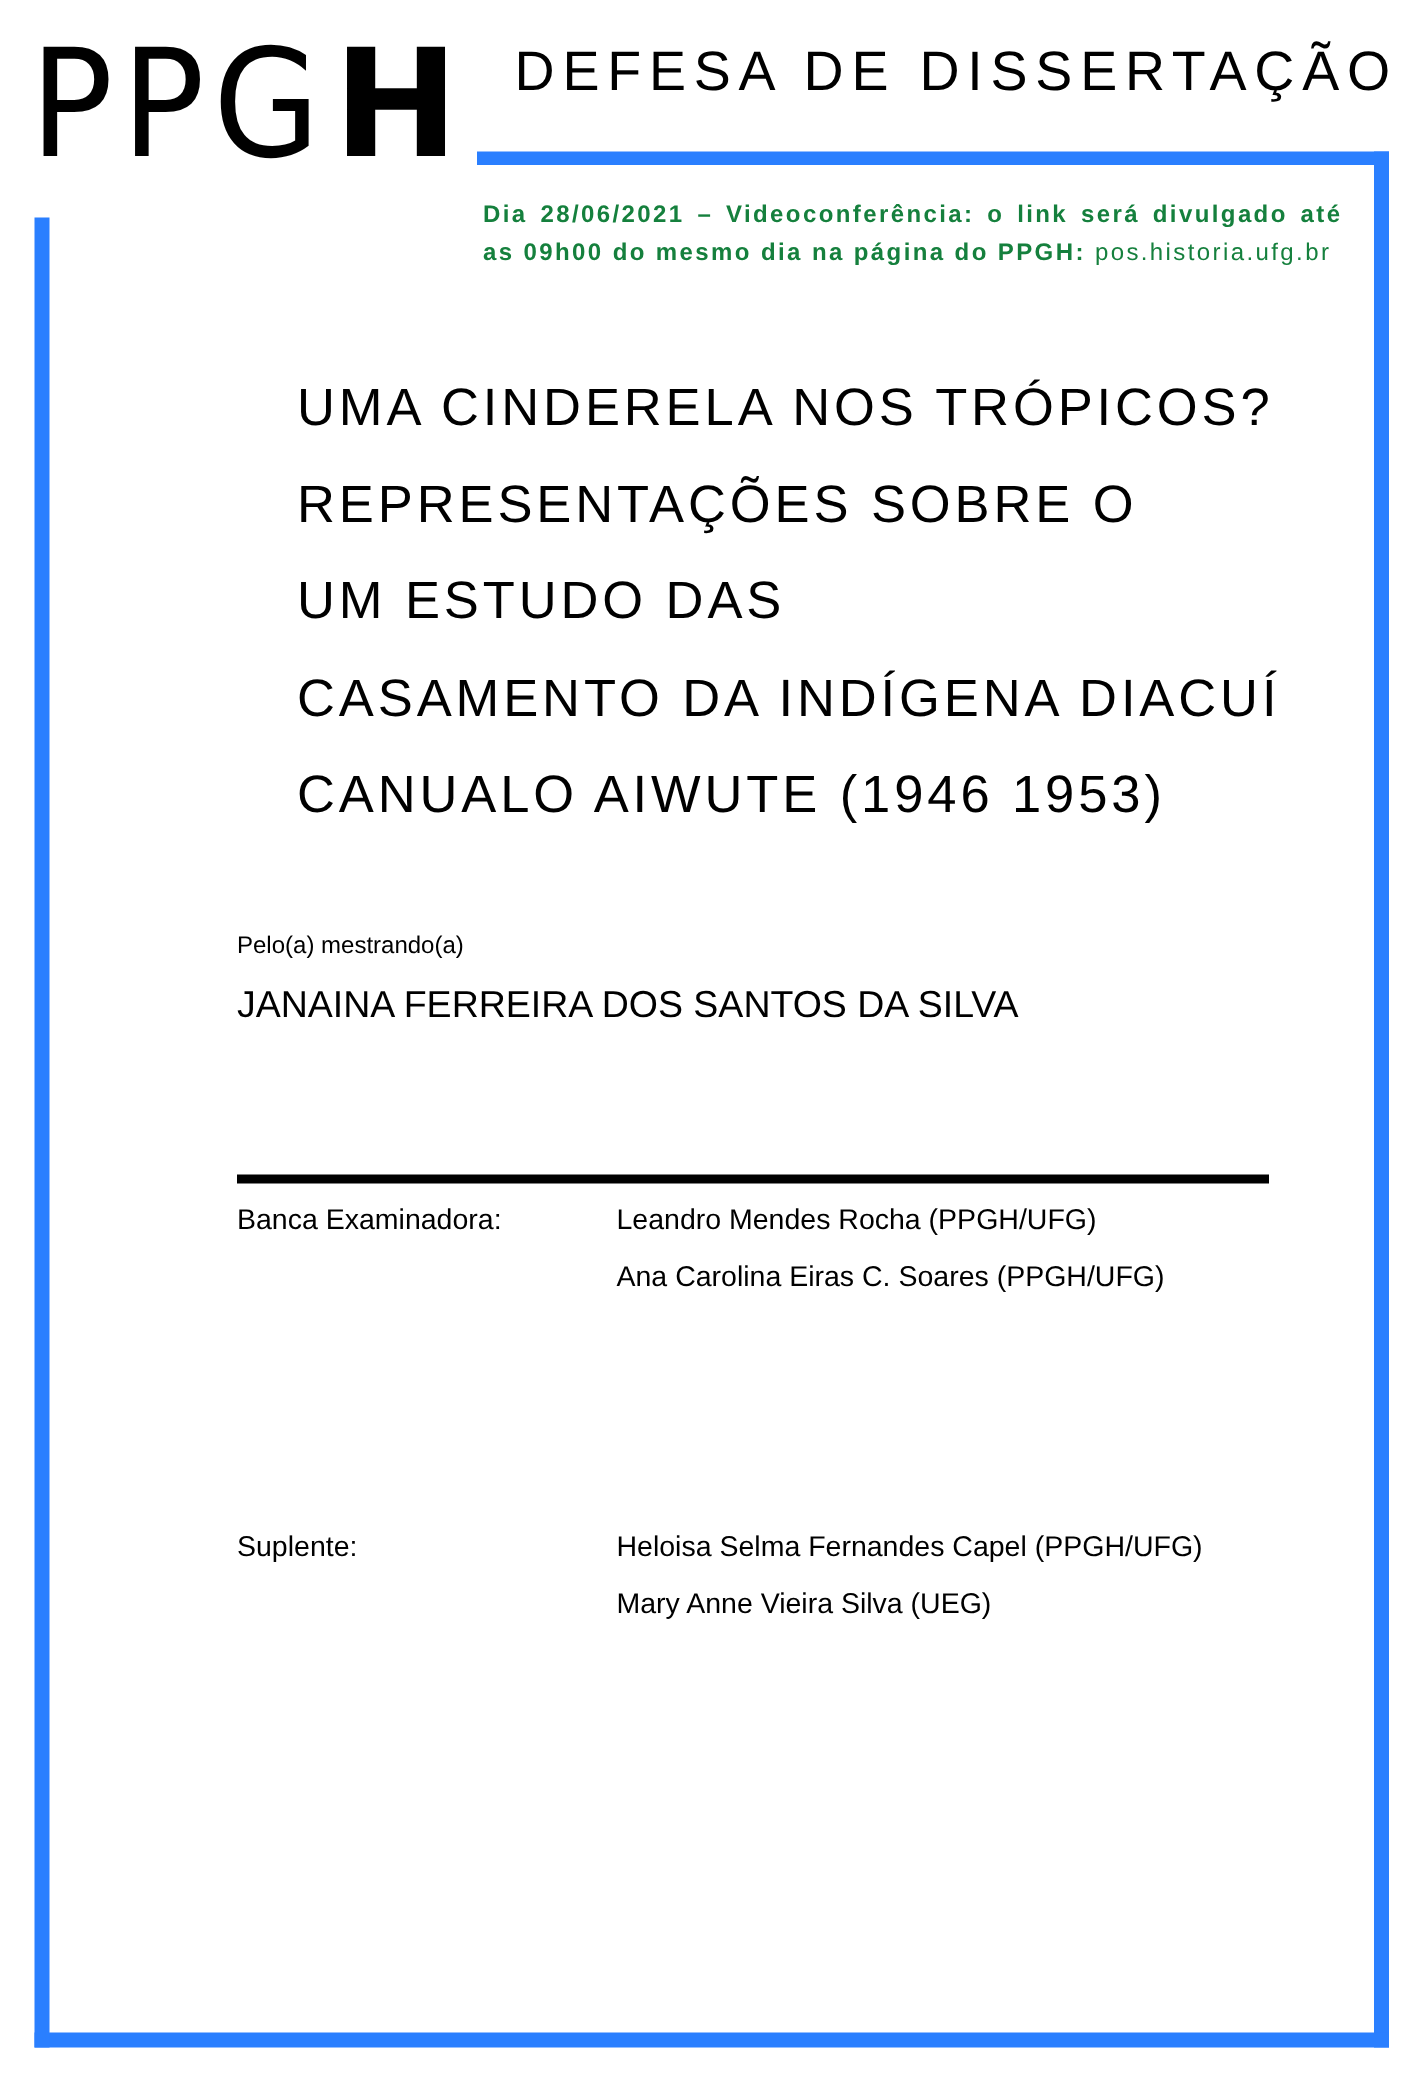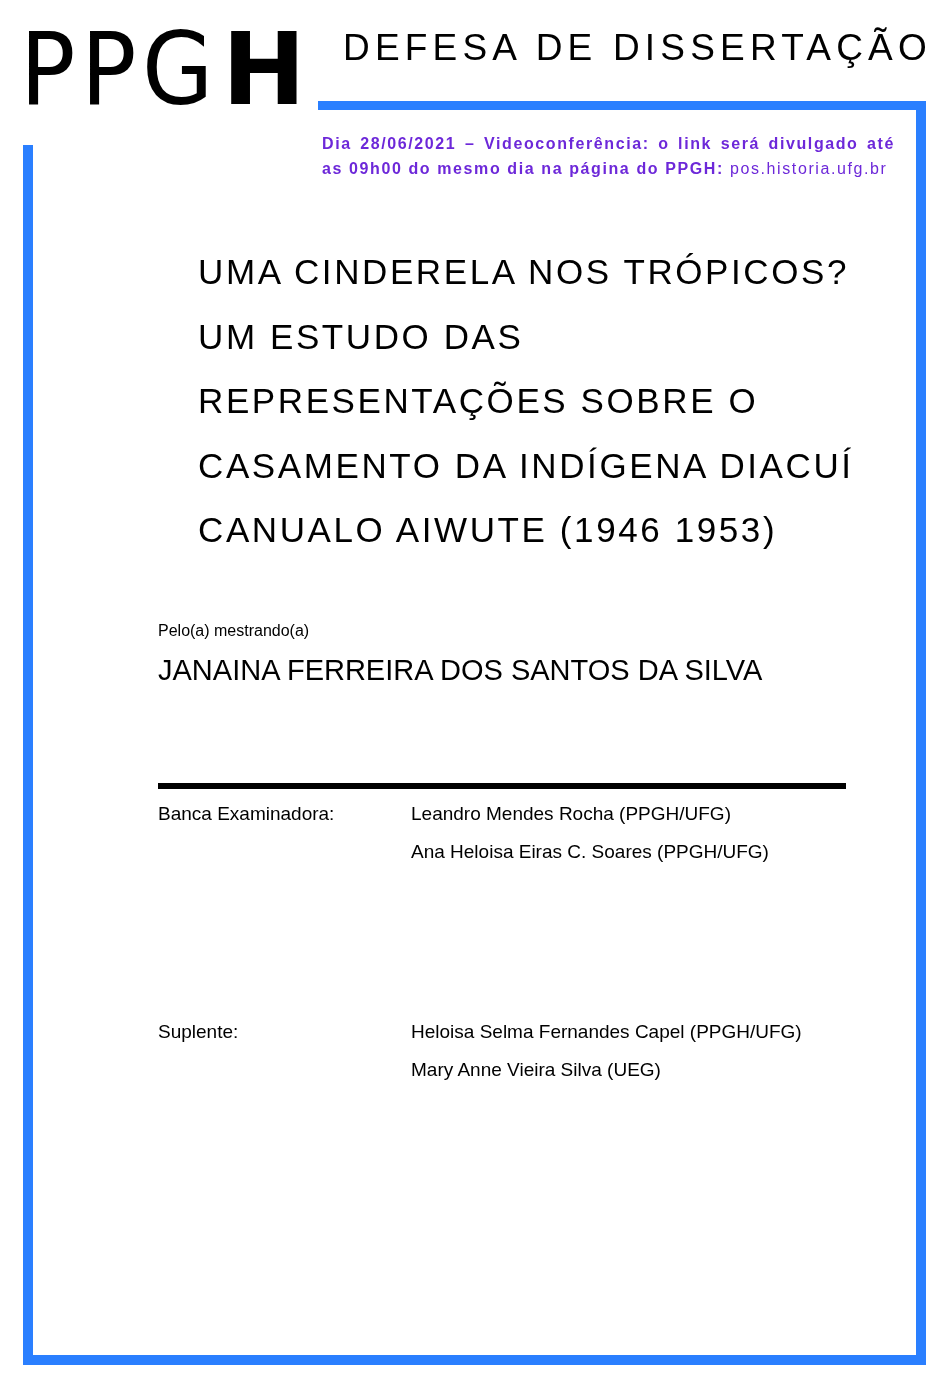--- a/index.html
+++ b/index.html
@@ -16,29 +16,29 @@
               letter-spacing: 5.2px; white-space: nowrap; line-height: 44px; }
 
   .bar { position: absolute; background: #2a7fff; }
   .bar-top { left: 318px; top: 101px; width: 608px; height: 9px; }
   .bar-right { left: 916px; top: 101px; width: 10px; height: 1264px; }
   .bar-bottom { left: 23px; top: 1355px; width: 903px; height: 10px; }
   .bar-left { left: 23px; top: 145px; width: 10px; height: 1220px; }
 
   .info { position: absolute; left: 322px; top: 131px; width: 573px; font-size: 16px;
           line-height: 25px; letter-spacing: 1.6px; text-align: justify; text-align-last: left;
-          font-weight: 700; color: #6d28d9; }
+          font-weight: 700; color: #15803d; }
   .info .url { font-weight: 400; }
 
   .title { position: absolute; left: 158px; top: 240px; width: 720px; font-size: 35px;
            line-height: 64.5px; letter-spacing: 2.6px; font-weight: 400; }
   .title div { white-space: nowrap; margin-left: 40px; }
 
   .student-label { position: absolute; left: 158px; top: 620px; font-size: 16px; line-height: 22px; }
-  .student-name { position: absolute; left: 158px; top: 654px; font-size: 29px; line-height: 32px; letter-spacing: 0px; }
+  .student-name { position: absolute; left: 158px; top: 654px; font-size: 25px; line-height: 32px; letter-spacing: 0px; }
 
   .rule { position: absolute; left: 158px; top: 783px; width: 688px; height: 6px; background: #000; }
 
   .committee { position: absolute; left: 158px; font-size: 19px; line-height: 38px; }
   .committee .label { position: absolute; left: 0; top: 0; white-space: nowrap; }
   .committee .names { position: absolute; left: 253px; top: 0; white-space: nowrap; }
   .banca { top: 795px; }
   .suplente { top: 1013px; }
 </style>
 </head>
@@ -52,36 +52,36 @@
 
 <div class="bar bar-top"></div>
 <div class="bar bar-right"></div>
 <div class="bar bar-bottom"></div>
 <div class="bar bar-left"></div>
 
 <div class="info"><span>Dia 28/06/2021 – Videoconferência: o link será divulgado até as 09h00 do mesmo dia na página do PPGH</span><span>: </span><span class="url">pos.historia.ufg.br</span></div>
 
 <div class="title">
   <div>UMA CINDERELA NOS TRÓPICOS?</div>
+  <div>REPRESENTAÇÕES SOBRE O</div>
   <div>UM ESTUDO DAS</div>
-  <div>REPRESENTAÇÕES SOBRE O</div>
   <div>CASAMENTO DA INDÍGENA DIACUÍ</div>
   <div>CANUALO AIWUTE (1946 1953)</div>
 </div>
 
 <div class="student-label">Pelo(a) mestrando(a)</div>
 <div class="student-name">JANAINA FERREIRA DOS SANTOS DA SILVA</div>
 
 <div class="rule"></div>
 
 <div class="committee banca">
   <div class="label">Banca Examinadora:</div>
   <div class="names">
     <div>Leandro Mendes Rocha (PPGH/UFG)</div>
-    <div>Ana Heloisa Eiras C. Soares (PPGH/UFG)</div>
+    <div>Ana Carolina Eiras C. Soares (PPGH/UFG)</div>
   </div>
 </div>
 
 <div class="committee suplente">
   <div class="label">Suplente:</div>
   <div class="names">
     <div>Heloisa Selma Fernandes Capel (PPGH/UFG)</div>
     <div>Mary Anne Vieira Silva (UEG)</div>
   </div>
 </div>

